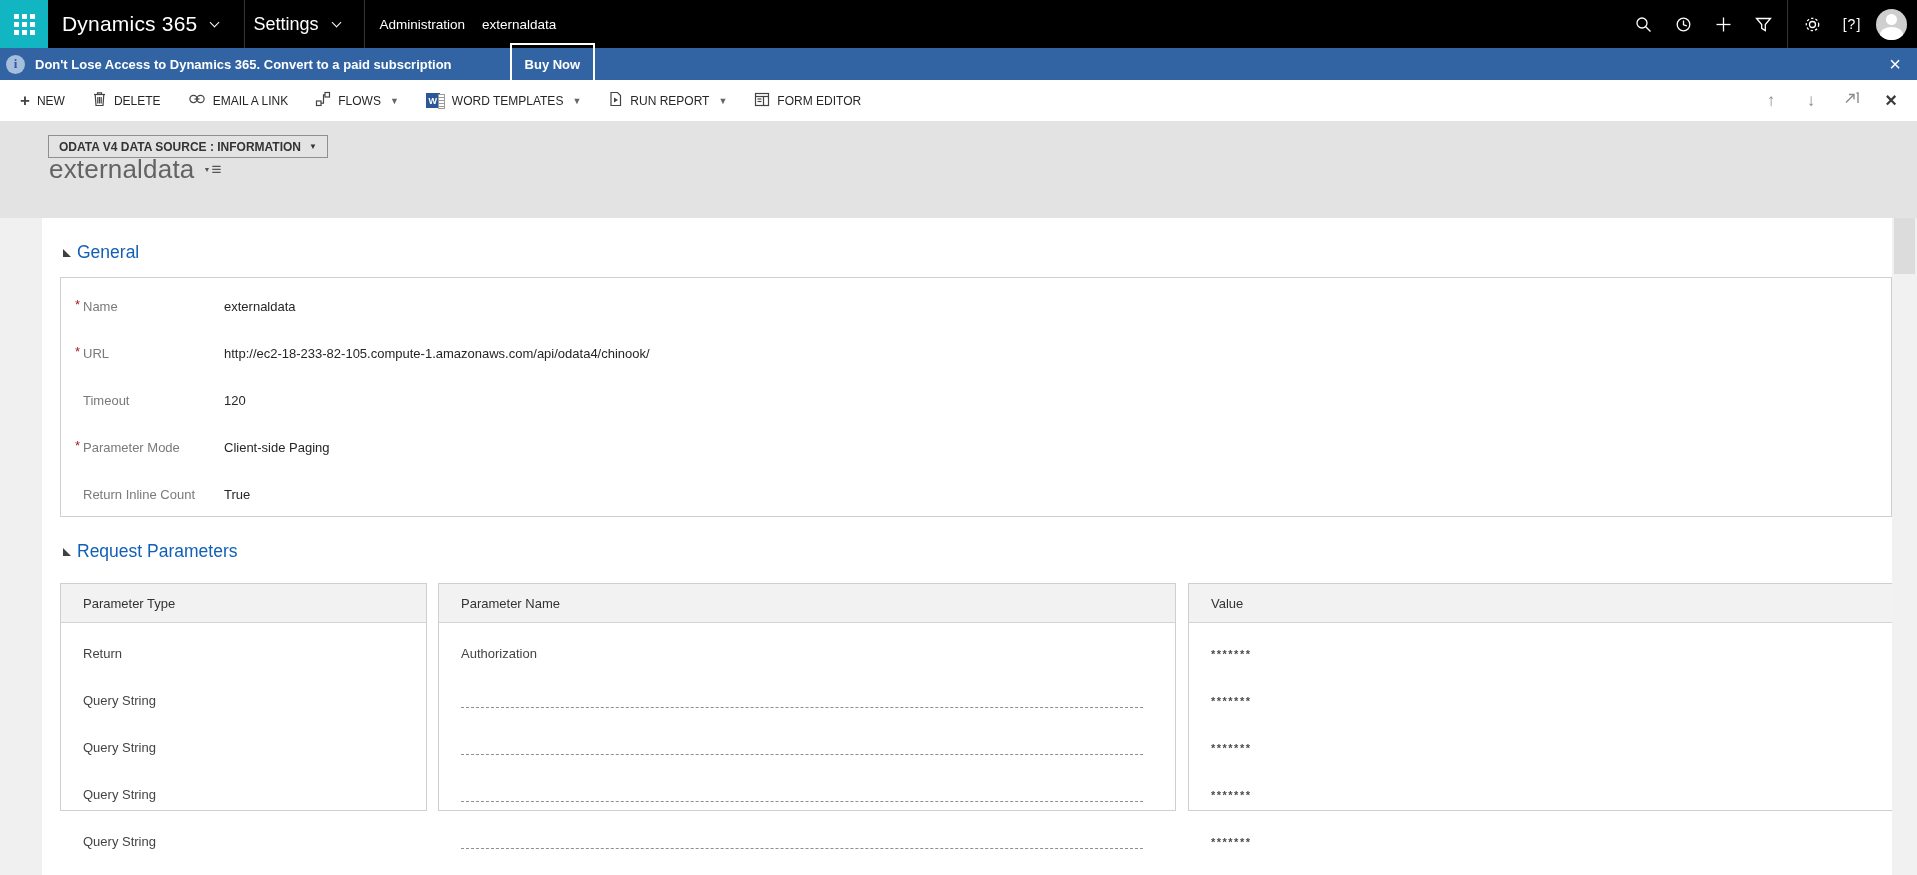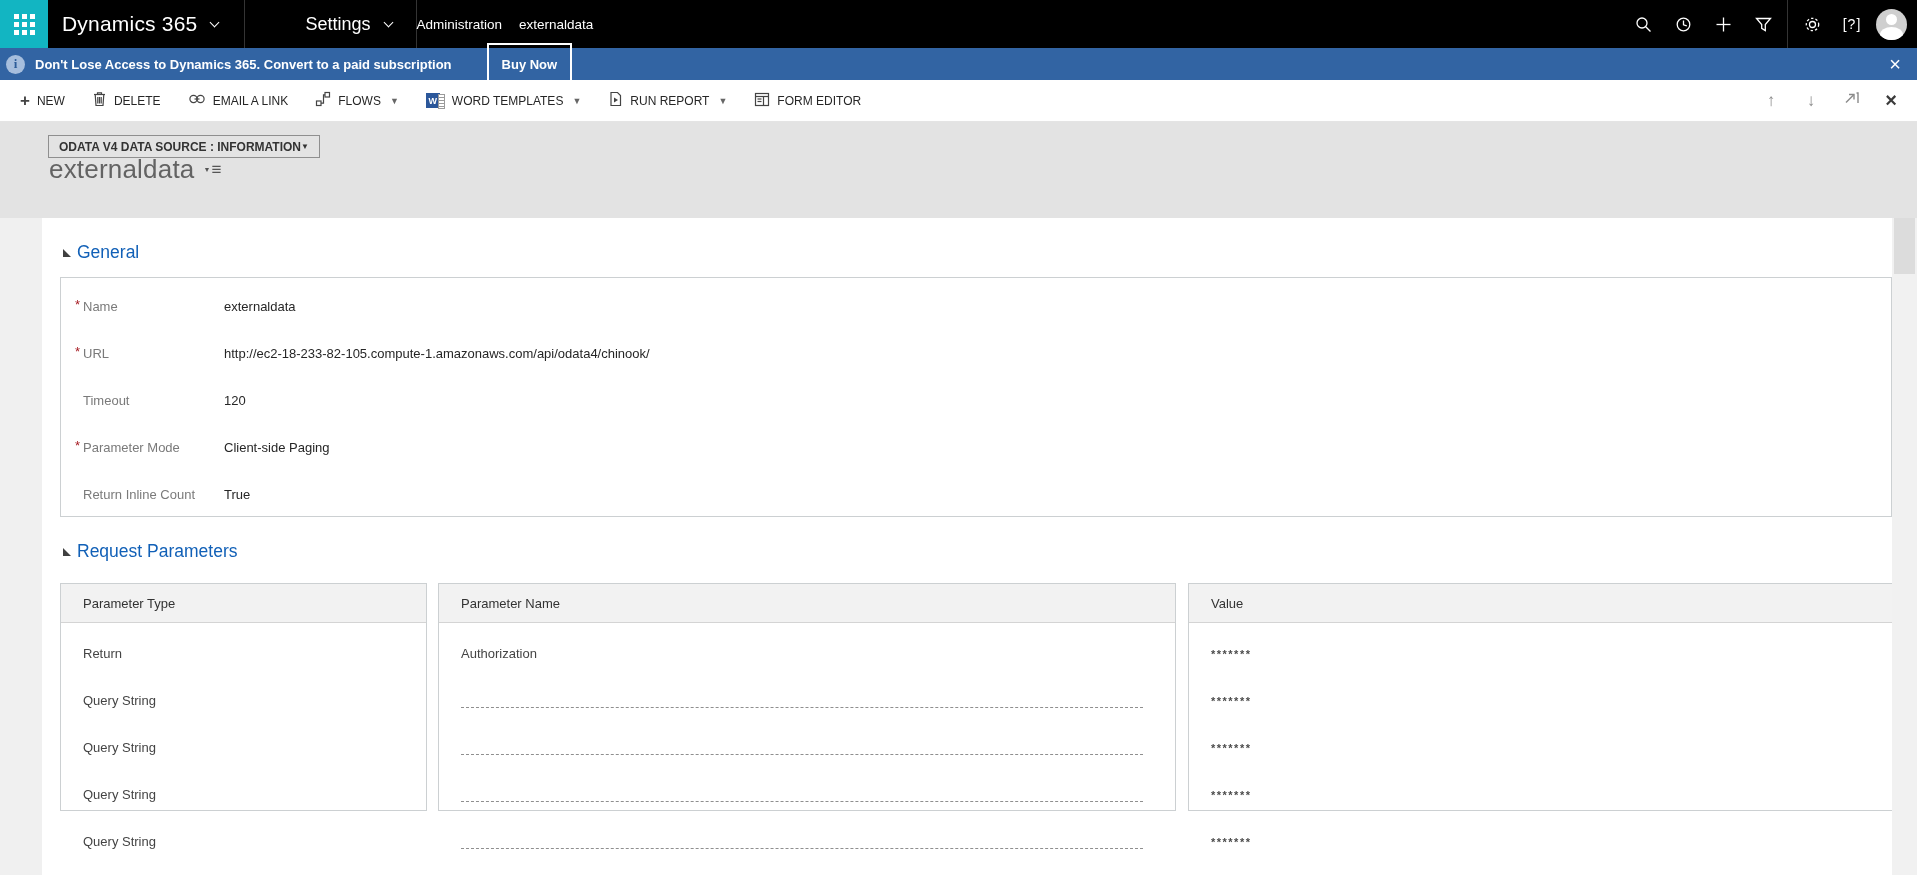--- a/index.html
+++ b/index.html
@@ -11,41 +11,41 @@
     background:#000; color:#fff; display:flex; align-items:center; }
   .waffle { width:48px; height:48px; background:#12b5c2; display:grid;
     grid-template-columns:repeat(3,5px); grid-template-rows:repeat(3,5px);
     gap:3px; place-content:center; cursor:pointer; flex:0 0 48px; }
   .waffle i { background:#fff; }
   .brandsec { display:flex; align-items:center; height:48px; padding:0 26px 0 14px;
     border-right:1px solid #343434;justify-content:space-between; }
   .brand { font-size:21px; font-weight:400; letter-spacing:.2px; }
   .chev { width:7px; height:7px; border-right:1.4px solid #fff; border-bottom:1.4px solid #fff;
     transform:rotate(45deg); margin:-3px 0 0 14px; }
-  .settingsec { display:flex; align-items:center; height:48px; padding:0 24px 0 32px;
-    border-right:1px solid #343434;margin-left:28px; }
+  .settingsec { display:flex; align-items:center; height:48px; padding:0 24px 0 8px;
+    border-right:1px solid #343434; }
   .settings { font-size:18px; font-weight:400; }
-  .crumbs { display:flex; align-items:center; gap:17px; font-size:13.5px; }
+  .crumbs { display:flex; align-items:center; gap:17px; padding-left:15px; font-size:13.5px; }
   .topicons { margin-left:auto; display:flex; align-items:center; height:48px; }
   .tico { width:40px; height:48px; display:flex; align-items:center; justify-content:center; cursor:pointer; }
   .tico svg { stroke:#fff; fill:none; stroke-width:1.3; }
   .topdivider { width:1px; height:48px; background:#343434; margin:0 4px; }
   .helpglyph { color:#fff; font-size:14px; letter-spacing:1px; }
   .avatar { width:31px; height:31px; border-radius:50%; background:#cfcfcf; position:relative; overflow:hidden; margin:0 10px 0 4px; cursor:pointer; }
   .avatar .head { position:absolute; left:10px; top:5px; width:11px; height:11px; border-radius:50%; background:#fff; }
   .avatar .body { position:absolute; left:4px; top:18px; width:23px; height:16px; border-radius:50% 50% 0 0; background:#fff; }
 
   
   .banner { position:absolute; left:0; top:48px; width:1917px; height:32px;
     background:#3264a3; color:#fff; display:flex; align-items:center; }
   .info-circle { width:19px; height:19px; border-radius:50%; background:#a6bedd;
     color:#2d5d99; font-size:13px; font-weight:bold; font-family:"Liberation Serif",serif;
     display:flex; align-items:center; justify-content:center; margin:0 10px 0 6px; }
   .banner-msg { font-size:13px; font-weight:bold; }
-  .buynow { margin-left:35px; border:2px solid #fff; background:transparent; color:#fff;
+  .buynow { margin-left:58px; border:2px solid #fff; background:transparent; color:#fff;
     font-size:13px; font-weight:bold; padding:2px 13px; height:42px; cursor:pointer;
     font-family:"Liberation Sans",sans-serif; }
   .banner-close { margin-left:auto; margin-right:10px; font-size:20px; line-height:20px;
     color:#fff; cursor:pointer; padding:0 6px; }
 
   
   .toolbar { position:absolute; left:0; top:80px; width:1917px; height:42px; background:#fff;
     display:flex; align-items:center; padding-left:20px; border-bottom:1px solid #e4e4e4; }
   .titem { display:flex; align-items:center; gap:7px; margin-right:27px; cursor:pointer;
     font-size:12px; color:#262626; white-space:nowrap; }
@@ -57,21 +57,21 @@
   .wordbox:after { content:""; position:absolute; right:-5px; top:1px; width:5px; height:13px;
     background:repeating-linear-gradient(#fff,#fff 2px,#9a9a9a 2px,#9a9a9a 3px); border:1px solid #9a9a9a; }
   .toolbar-right { margin-left:auto; display:flex; align-items:center; gap:16px; padding-right:14px; }
   .tright { color:#8a8a8a; font-size:17px; cursor:pointer; width:24px; text-align:center; }
   .tright.close { color:#3b3b3b; font-size:20px; font-weight:bold; }
   .tright svg { stroke:#8a8a8a; fill:none; stroke-width:1.4; }
 
   
   .grayband { position:absolute; left:0; top:122px; width:1917px; height:96px; background:#e3e3e3; }
   .formchip { position:absolute; left:48px; top:13px; height:23px; display:flex; align-items:center;
-    gap:0; border:1px solid #8f8f8f; padding:0 10px; font-size:12px; font-weight:bold;
+    gap:8px; border:1px solid #8f8f8f; padding:0 10px; font-size:12px; font-weight:bold;
     color:#333; cursor:pointer; }
   .formchip .tri { font-size:8px; color:#333; }
   .rectitle { position:absolute; left:49px; top:32px; display:flex; align-items:center; gap:9px; }
   .rectitle h1 { font-size:26px; font-weight:400; color:#636363; letter-spacing:.2px; }
   .recseticon { display:flex; align-items:center; cursor:pointer; color:#555; }
   .recseticon .tri { font-size:7px; margin-right:1px; }
   .recseticon .bars { font-size:17px; font-weight:bold; }
 
   
   .card { position:absolute; left:42px; top:218px; width:1865px; height:657px; background:#fff; }

